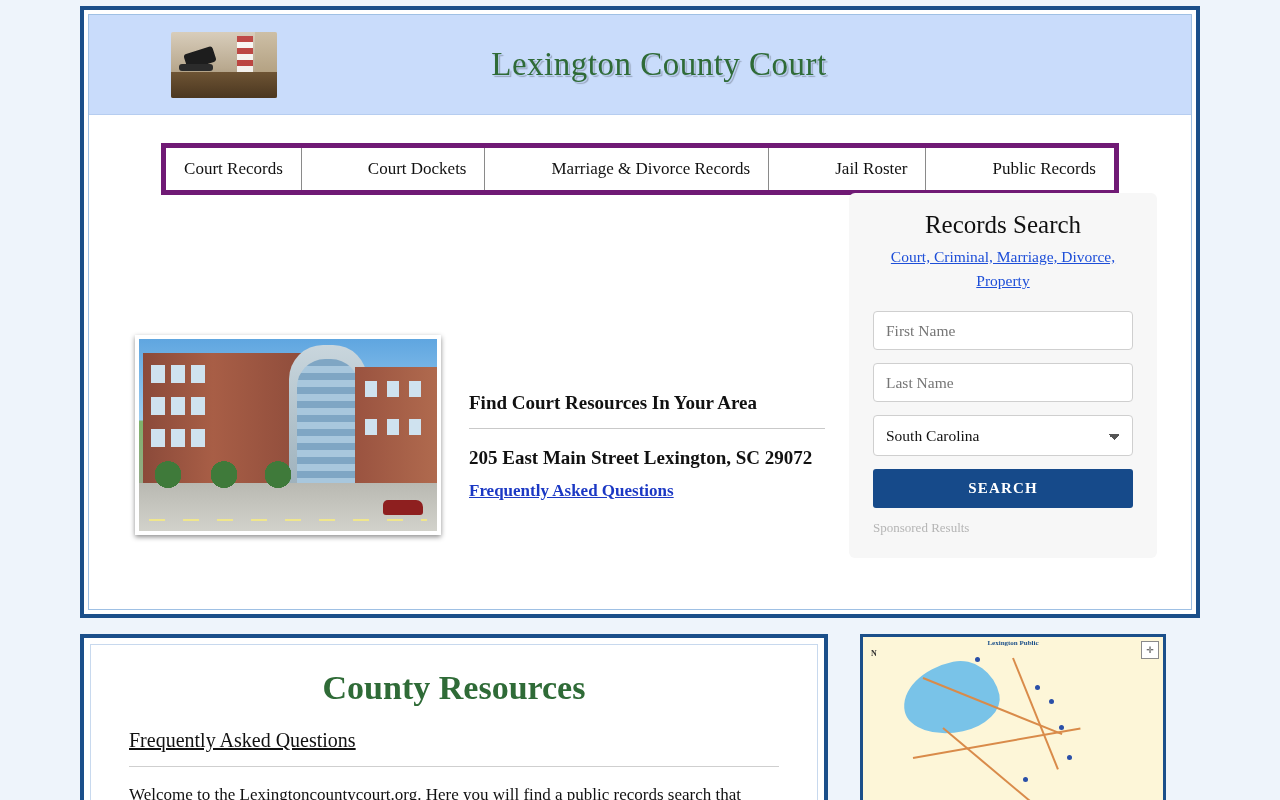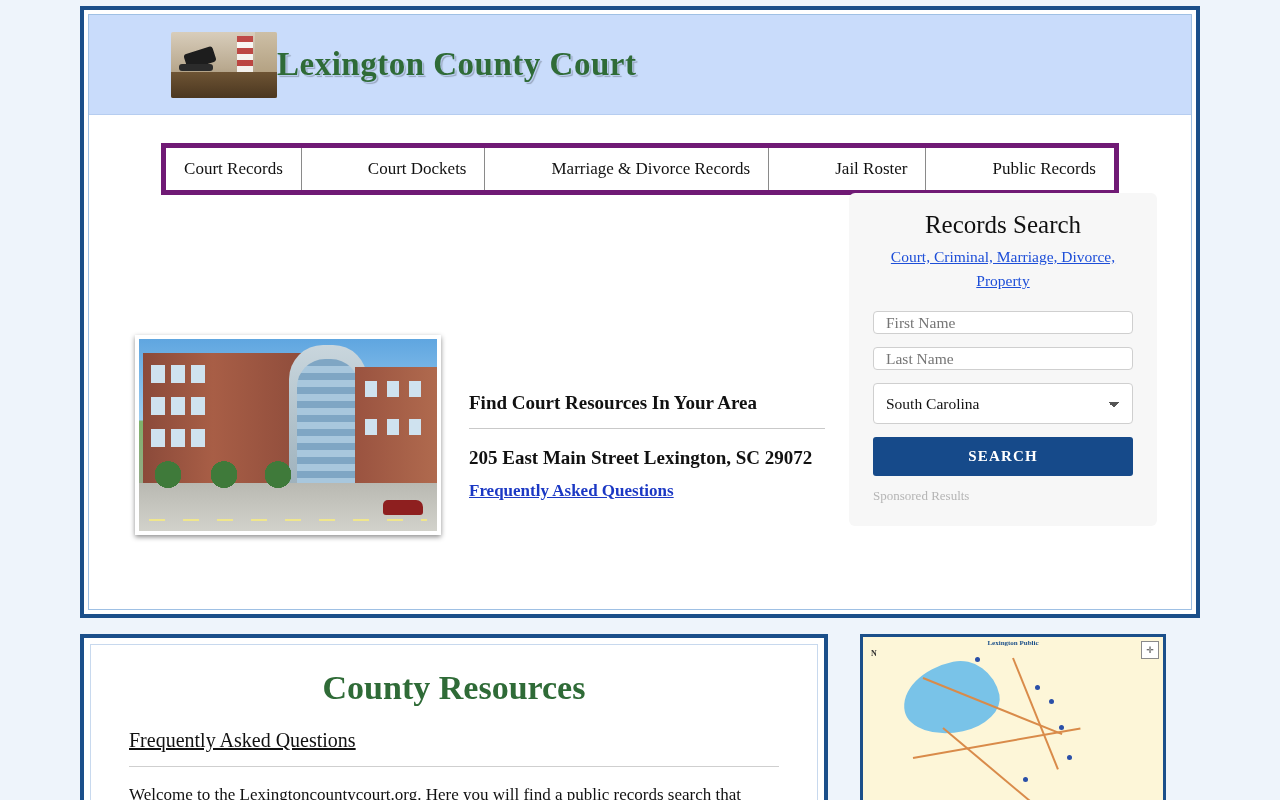--- a/index.html
+++ b/index.html
@@ -74,22 +74,23 @@
     opacity: .85;
   }
   .header-logo .wall {
     position: absolute;
     right: 0; top: 0;
     width: 22px; height: 100%;
     background: linear-gradient(#cdbfa6,#a48f6c);
   }
   .site-title {
     flex: 1;
+    text-align: center;
     font-size: 33px;
-    font-weight: bold;
+    font-weight: normal;
     color: #2f6b37;
     letter-spacing: .5px;
     text-shadow: 1px 1px 0 #b9cdf0, 2px 2px 1px rgba(0,0,0,.25);
     margin-right: 150px;
   }
 
   
   .nav-wrap {
     display: flex;
     justify-content: center;
@@ -239,21 +240,21 @@
     text-align: center;
     font-size: 15.5px;
     color: #1d4ed8;
     line-height: 1.55;
     margin-bottom: 18px;
     text-decoration: underline;
   }
   .field {
     width: 100%;
     box-sizing: border-box;
-    height: 23px;
+    height: 39px;
     border: 1px solid #cfcfcf;
     border-radius: 4px;
     background: #fff;
     font-size: 15.5px;
     font-family: "Liberation Serif", serif;
     padding: 0 12px;
     margin-bottom: 13px;
     color: #701a75;
   }
   select.field {

